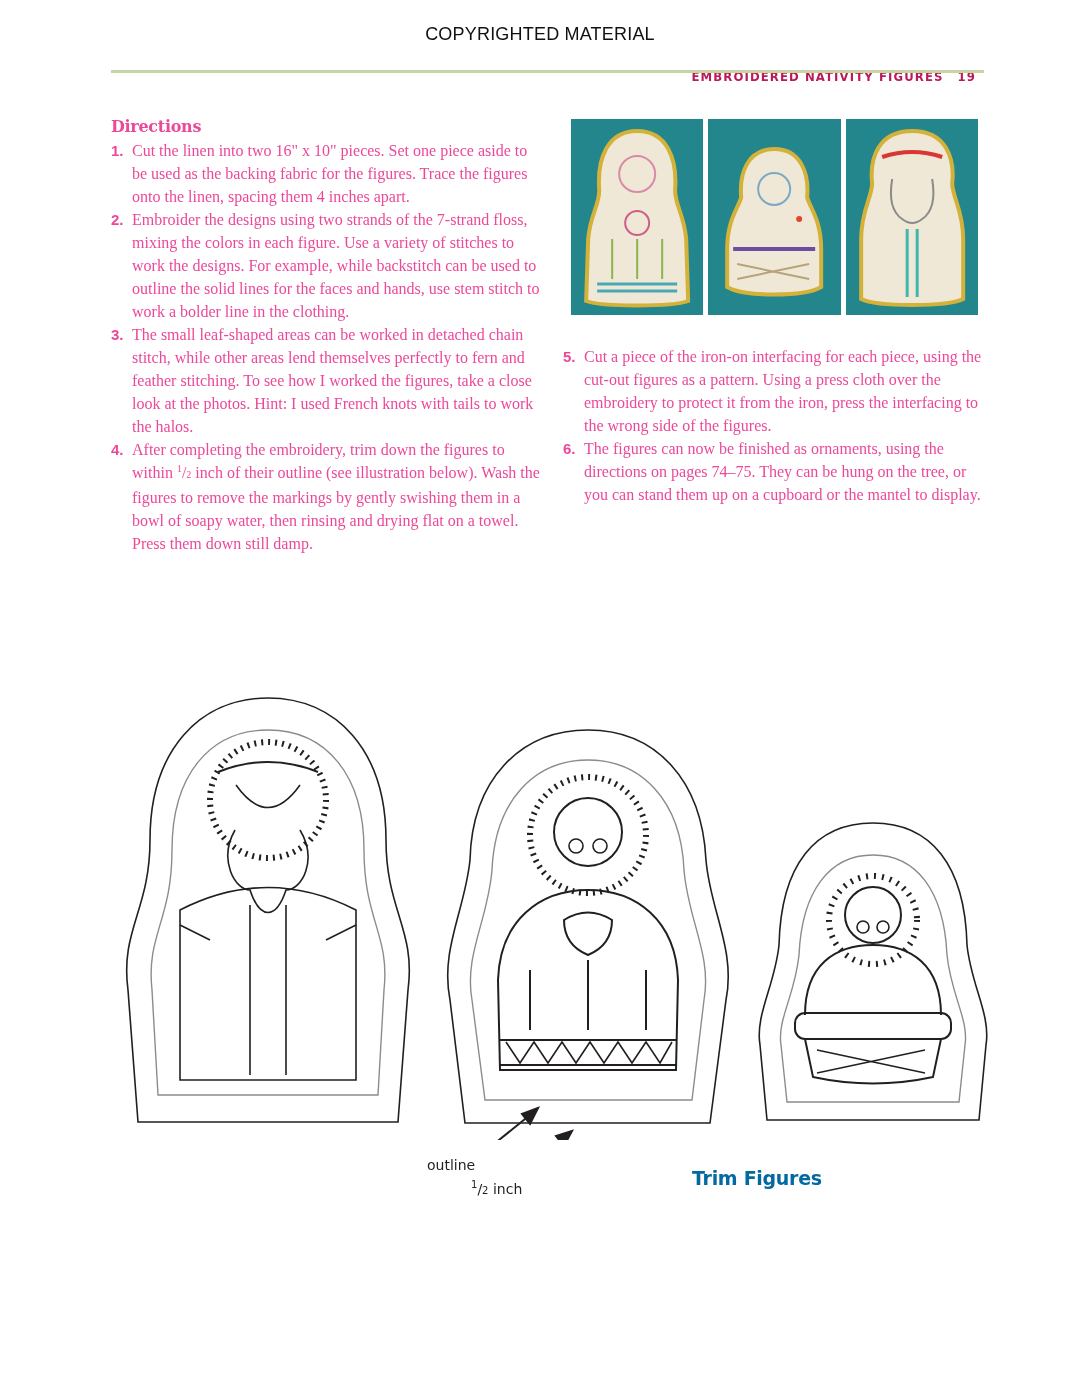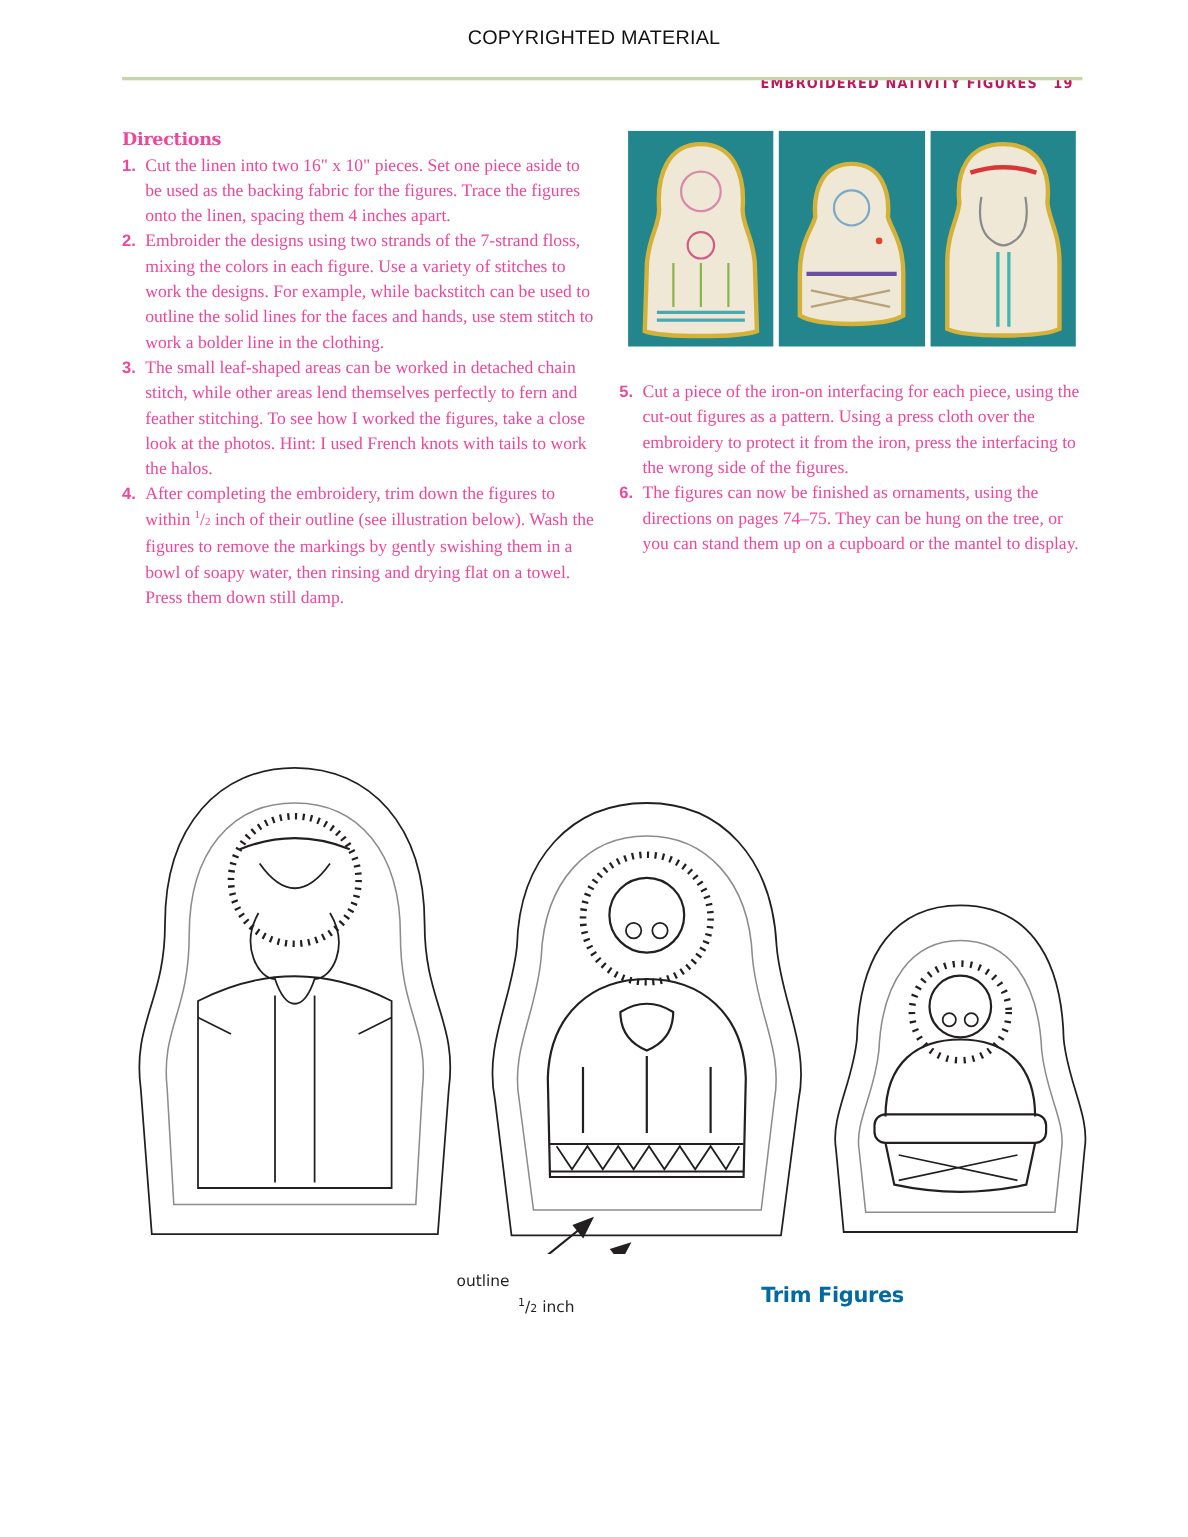--- a/index.html
+++ b/index.html
@@ -122,15 +122,15 @@
   </g>
 
   <g stroke="#231f20" stroke-width="2" fill="#231f20">
     <line x1="358" y1="475" x2="420" y2="425"></line>
     <polygon points="428,418 412,424 420,434"></polygon>
     <line x1="392" y1="500" x2="455" y2="448"></line>
     <polygon points="462,441 446,446 454,456"></polygon>
   </g>
 </svg>
 
-<div class="label-small" style="left:415px; top:1157px;">outline</div>
+<div class="label-small" style="left:427px; top:1157px;">outline</div>
 <div class="label-small" style="left:447px; top:1181px;margin-left:24px;"><span class="frac">1</span>/<span class="frac-d">2</span><span> inch</span></div>
 <div class="trim-title">Trim Figures</div>
 
 </body></html>

